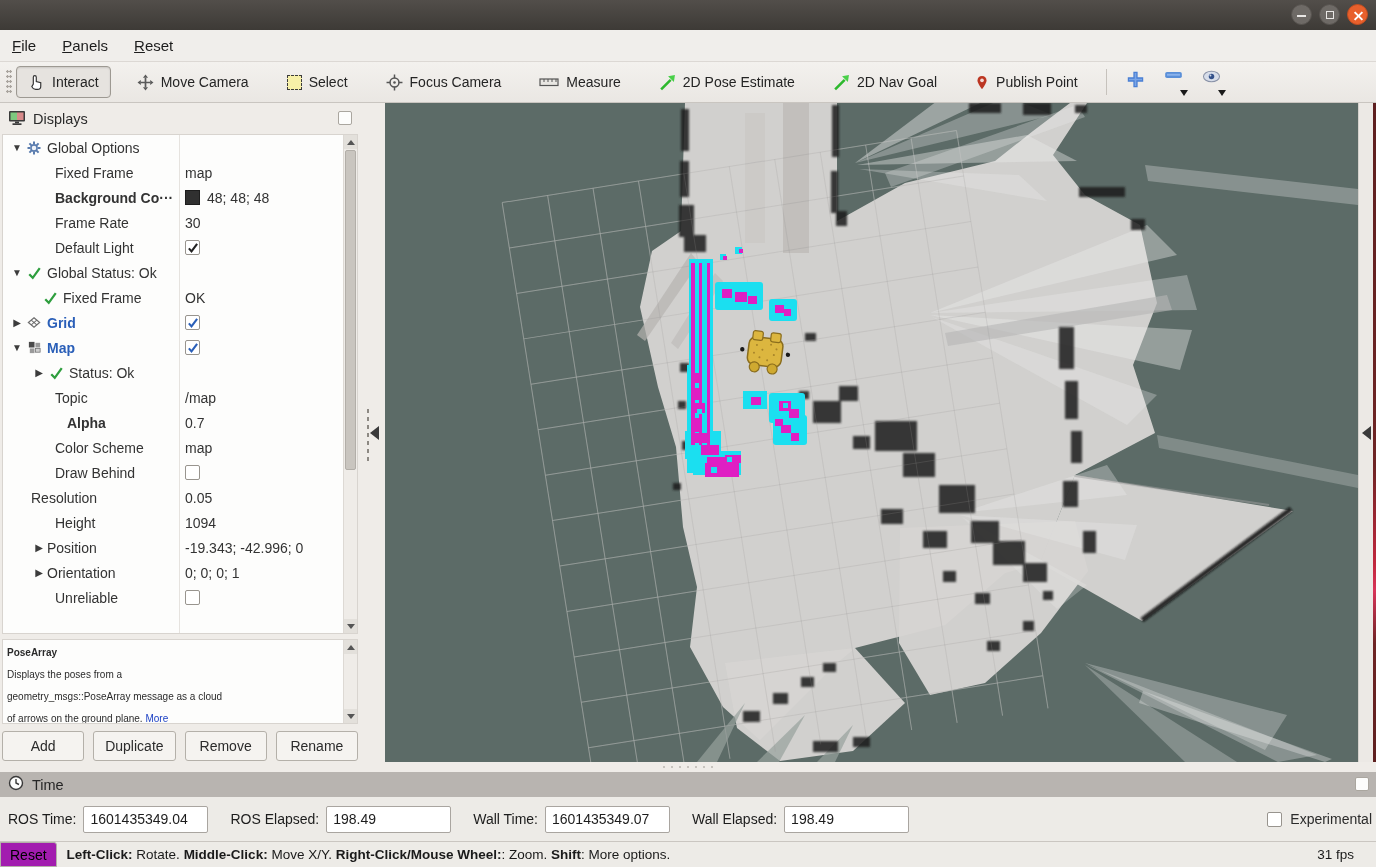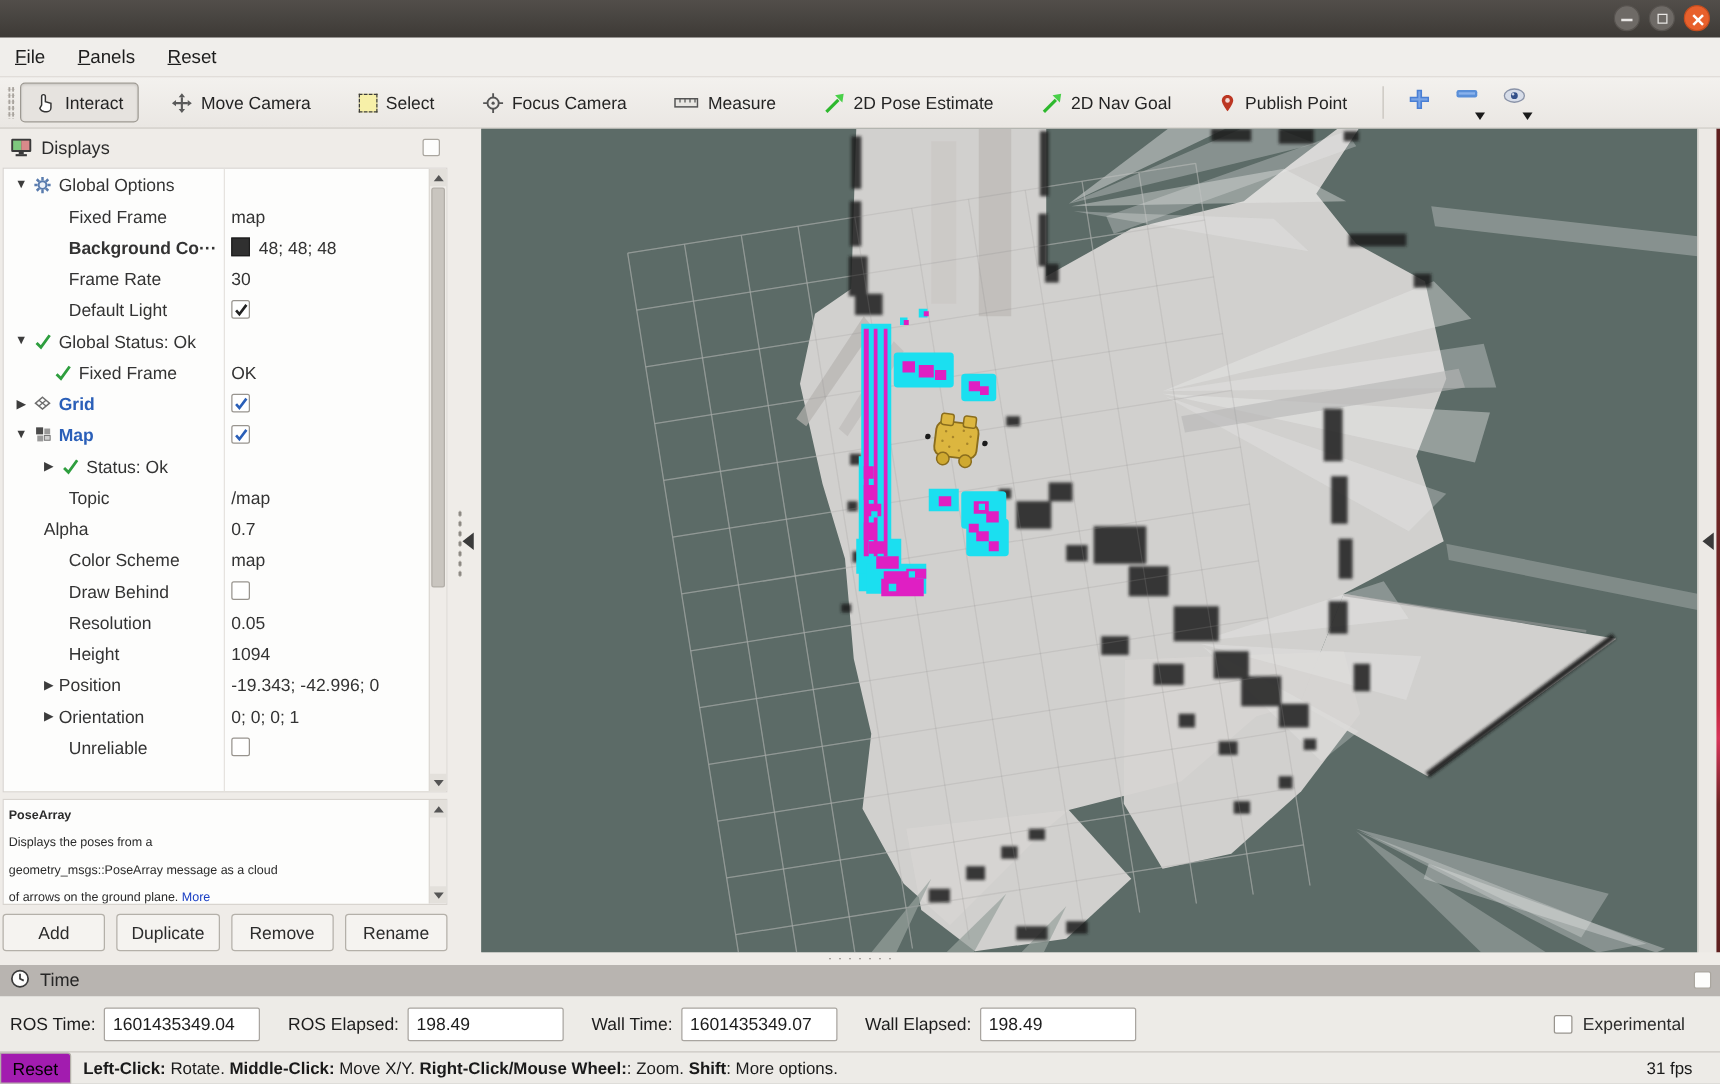--- a/index.html
+++ b/index.html
@@ -83,21 +83,21 @@
   
   .h-splitter { height:10px; background:#efece8; position:relative; flex:0 0 auto; }
   .h-splitter .dots { position:absolute; left:660px; top:3px; width:56px; height:4px; background-image:radial-gradient(#8d8983 1px, transparent 1.2px); background-size:8px 4px; }
   .time-header { height:25px; background:#b8b4b0; display:flex; align-items:center; gap:8px; padding-left:8px; position:relative; flex:0 0 auto; }
   .time-header .ptitle { font-size:14.5px; color:#262626; }
   .time-header .float-btn { top:5px; right:7px; }
   .time-content { height:44px; background:#edebe7; display:flex; align-items:center; padding-left:8px; flex:0 0 auto; }
   .time-field { display:flex; align-items:center; margin-right:22px; }
   .time-field label { margin-right:7px; color:#1c1c1c; }
   .time-field input { width:125px; height:27px; border:1px solid #a9a5a0; border-radius:2px; background:#fff; font-family:inherit; font-size:14px; padding-left:6px; color:#1c1c1c; }
-  .experimental { margin-left:auto; margin-right:28px; display:flex; align-items:center; gap:8px; }
+  .experimental { margin-left:auto; margin-right:4px; display:flex; align-items:center; gap:8px; }
 
   .statusbar { height:26px; background:#edebe7; border-top:1px solid #cac6c1; display:flex; align-items:center; flex:0 0 auto; position:relative; }
   .reset-btn { height:25px; padding:0 9px; background:#a21caf; border:1px solid #b4b0a9; border-radius:0 3px 0 0; font-size:14px; font-family:inherit; margin-right:10px; }
   .help-text { font-size:13.5px; color:#1a1a1a; white-space:nowrap; }
   .help-text b { font-weight:bold; }
   .fps { position:absolute; right:22px; font-size:13.5px; color:#1a1a1a;text-align:center; }
 </style>
 </head>
 <body>
 
@@ -379,21 +379,21 @@
           </div>
           <div class="tree-row">
             <div class="tr-name" style="padding-left: 52px;">
               <span class="tr-label">Topic</span>
             </div>
             <div class="tr-value">
               <span>/map</span>
             </div>
           </div>
           <div class="tree-row">
-            <div class="tr-name" style="padding-left: 32px;">
+            <div class="tr-name" style="padding-left: 64px; font-weight: bold;">
               <span class="tr-label">Alpha</span>
             </div>
             <div class="tr-value">
               <span>0.7</span>
             </div>
           </div>
           <div class="tree-row">
             <div class="tr-name" style="padding-left: 52px;">
               <span class="tr-label">Color Scheme</span>
             </div>
@@ -403,21 +403,21 @@
           </div>
           <div class="tree-row">
             <div class="tr-name" style="padding-left: 52px;">
               <span class="tr-label">Draw Behind</span>
             </div>
             <div class="tr-value">
               <span class="cbox"></span>
             </div>
           </div>
           <div class="tree-row">
-            <div class="tr-name" style="padding-left: 52px; justify-content: flex-end;">
+            <div class="tr-name" style="padding-left: 28px; justify-content: flex-end;">
               <span class="tr-label">Resolution</span>
             </div>
             <div class="tr-value">
               <span>0.05</span>
             </div>
           </div>
           <div class="tree-row">
             <div class="tr-name" style="padding-left: 52px;">
               <span class="tr-label">Height</span>
             </div>

